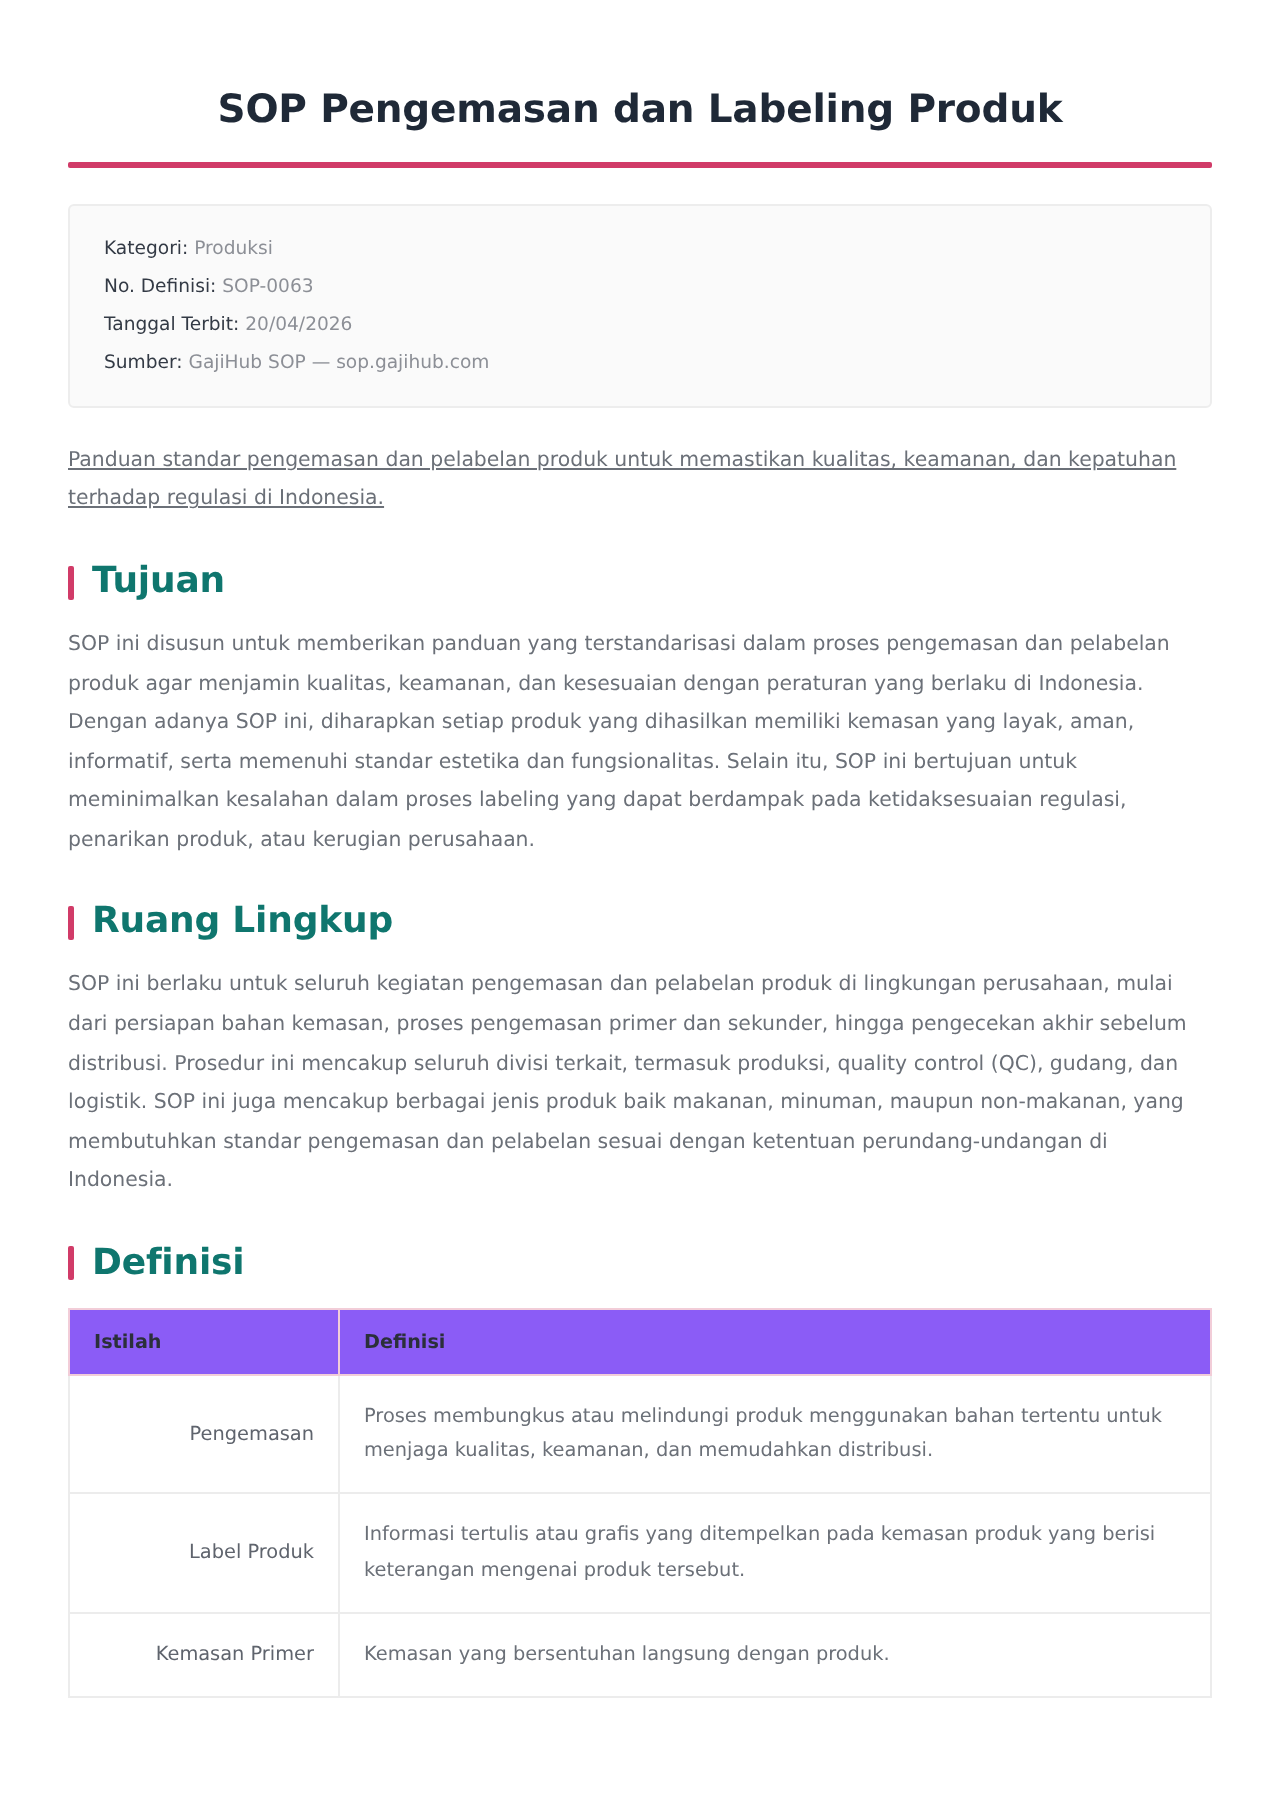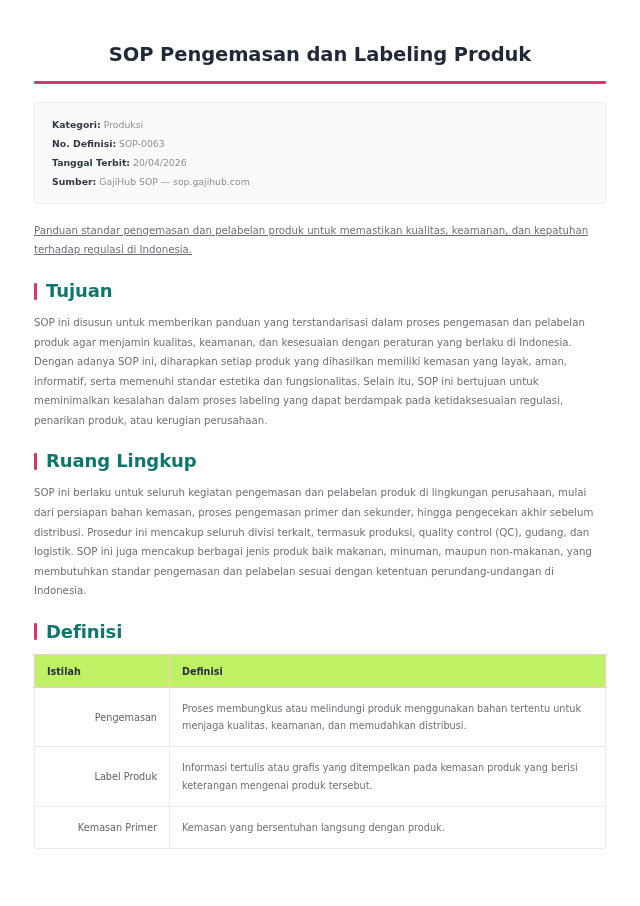--- a/index.html
+++ b/index.html
@@ -49,21 +49,21 @@
     padding: 13px 17px 12px 17px;
   }
   .meta-row {
     font-size: 9.3px;
     line-height: 1.05;
     padding: 4.5px 0;
     color: #8c8f96;
     white-space: nowrap;
   }
   .meta-label {
-    font-weight: bold;
+    font-weight: normal;
     color: #333a45;
   }
   .meta-value { color: #8c8f96; }
 
   
   .intro {
     margin-top: 17px;
     font-size: 10.2px;
     line-height: 1.92;
     color: #6b7078;
@@ -104,21 +104,21 @@
   }
 
   
   .def-table {
     width: 100%;
     border-collapse: collapse;
     margin-top: 2px;
     table-layout: fixed;
   }
   .def-table th {
-    background: #bef264;
+    background: #8b5cf6;
     color: #2b2f3a;
     font-size: 9.6px;
     font-weight: bold;
     text-align: left;
     padding: 11px 12px 10px 12px;
     border: 1px solid #f2cdd8;
     vertical-align: middle;
   }
   .def-table td {
     font-size: 9.7px;

